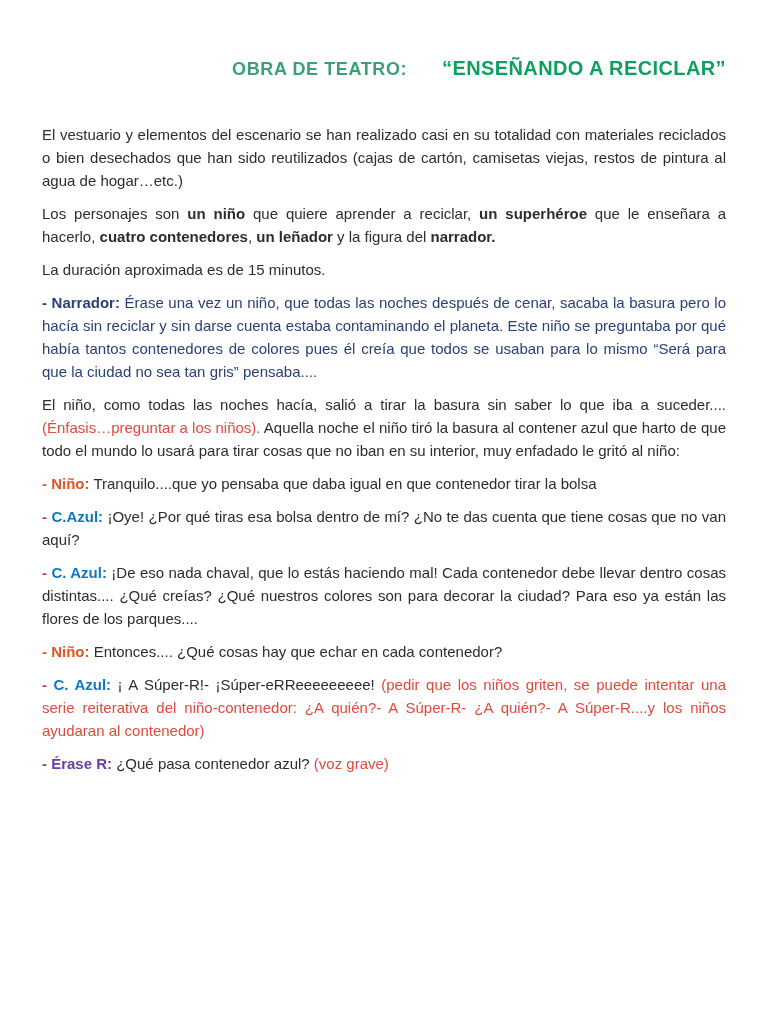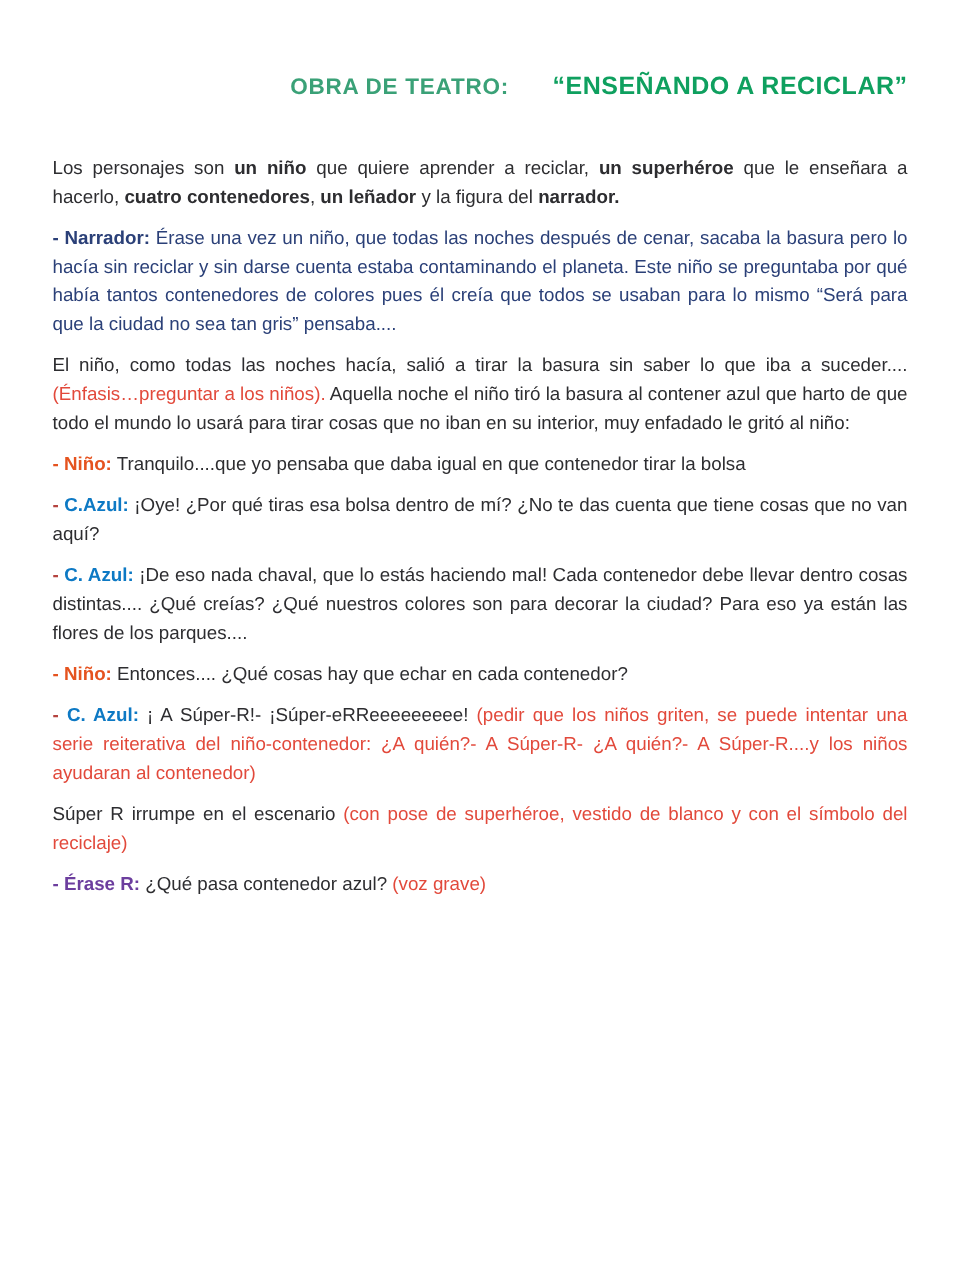--- a/index.html
+++ b/index.html
@@ -58,24 +58,25 @@
 </style>
 </head>
 <body>
 
 <div class="page">
   <h1 class="title">
     <span class="t-prefix">OBRA DE TEATRO:</span>
     <span class="t-main">“ENSEÑANDO A RECICLAR”</span>
   </h1>
   <div class="doc-body">
+      <p class="para"><span>El vestuario y elementos del escenario se han realizado casi en su totalidad con materiales reciclados o bien desechados que han sido reutilizados (cajas de cartón, camisetas viejas, restos de pintura al agua de hogar…etc.)</span></p>
       <p class="para"><span>Los personajes son </span><span class="b">un niño</span><span> que quiere aprender a reciclar, </span><span class="b">un superhéroe</span><span> que le enseñara a hacerlo, </span><span class="b">cuatro contenedores</span><span>, </span><span class="b">un leñador</span><span> y la figura del </span><span class="b">narrador.</span></p>
+      <p class="para"><span>La duración aproximada es de 15 minutos.</span></p>
       <p class="para"><span class="b" style="color: var(--navy);">- Narrador: </span><span style="color: var(--navy);">Érase una vez un niño, que todas las noches después de cenar, sacaba la basura pero lo hacía sin reciclar y sin darse cuenta estaba contaminando el planeta. Este niño se preguntaba por qué había tantos contenedores de colores pues él creía que todos se usaban para lo mismo “Será para que la ciudad no sea tan gris” pensaba....</span></p>
       <p class="para"><span>El niño, como todas las noches hacía, salió a tirar la basura sin saber lo que iba a suceder.... </span><span style="color: var(--red);">(Énfasis…preguntar a los niños).</span><span> Aquella noche el niño tiró la basura al contener azul que harto de que todo el mundo lo usará para tirar cosas que no iban en su interior, muy enfadado le gritó al niño:</span></p>
       <p class="para"><span class="b" style="color: var(--orange);">- Niño:</span><span> Tranquilo....que yo pensaba que daba igual en que contenedor tirar la bolsa</span></p>
       <p class="para"><span class="b" style="color: var(--brick);">- </span><span class="b" style="color: var(--blue);">C.Azul:</span><span> ¡Oye! ¿Por qué tiras esa bolsa dentro de mí? ¿No te das cuenta que tiene cosas que no van aquí?</span></p>
       <p class="para"><span class="b" style="color: var(--brick);">- </span><span class="b" style="color: var(--blue);">C. Azul:</span><span> ¡De eso nada chaval, que lo estás haciendo mal! Cada contenedor debe llevar dentro cosas distintas.... ¿Qué creías? ¿Qué nuestros colores son para decorar la ciudad? Para eso ya están las flores de los parques....</span></p>
       <p class="para"><span class="b" style="color: var(--orange);">- Niño:</span><span> Entonces.... ¿Qué cosas hay que echar en cada contenedor?</span></p>
       <p class="para"><span class="b" style="color: var(--brick);">- </span><span class="b" style="color: var(--blue);">C. Azul:</span><span> ¡ A Súper-R!- ¡Súper-eRReeeeeeeee! </span><span style="color: var(--red);">(pedir que los niños griten, se puede intentar una serie reiterativa del niño-contenedor: ¿A quién?- A Súper-R- ¿A quién?- A Súper-R....y los niños ayudaran al contenedor)</span></p>
-      <p class="para"><span>Súper R irrumpe en el escenario </span><span style="color: var(--red);">(con pose de superhéroe, vestido de blanco y con el símbolo del reciclaje)</span></p>
       <p class="para"><span class="b" style="color: var(--purple);">- Érase R:</span><span> ¿Qué pasa contenedor azul? </span><span style="color: var(--red); margin-top: 44px;">(voz grave)</span></p>
     </div>
 </div>
 
 </body></html>

